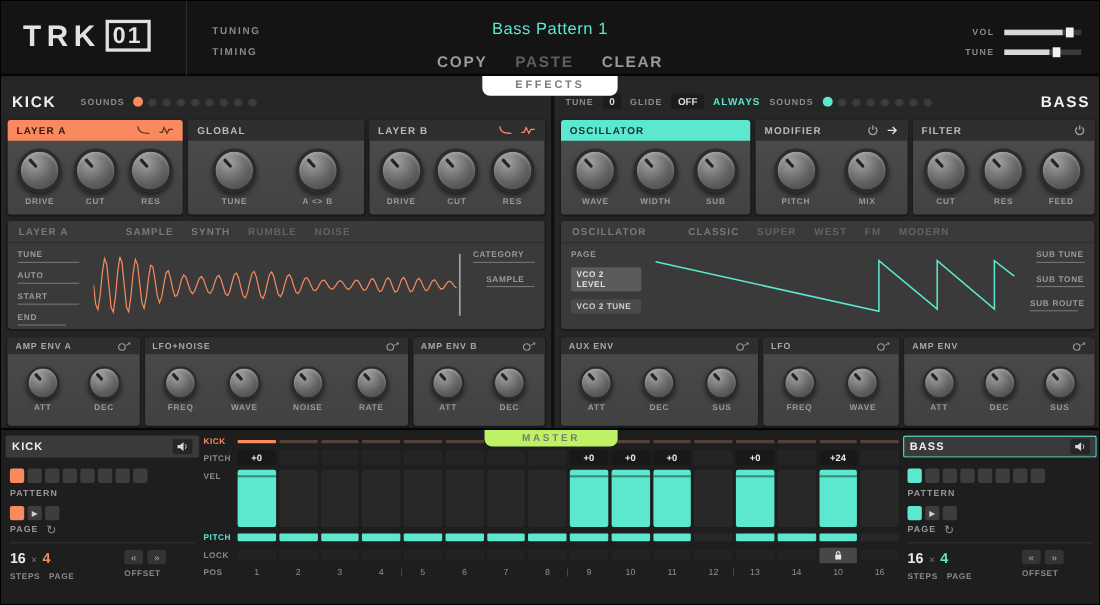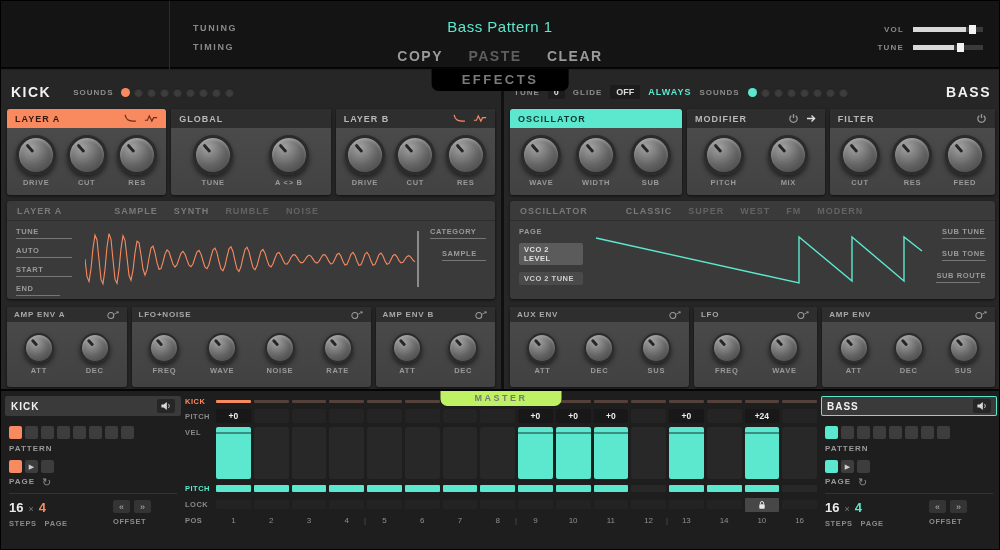--- a/index.html
+++ b/index.html
@@ -24,21 +24,21 @@
   .slider-label { font-size:8px; font-weight:bold; letter-spacing:1.2px; color:#8a8a8a; }
   .slider-track { position:relative; width:70px; height:5px; background:#3a3a3a; }
   .slider-fill { position:absolute; left:0; top:0; bottom:0; background:#d9d9d9; }
   .slider-handle { position:absolute; top:-2px; width:7px; height:9px; background:#f2f2f2; }
 
   
   .side { position:absolute; top:70px; height:318px; width:500px; background:#262626; }
   .kick-side { left:0; }
   .bass-side { left:500px; border-left:3px solid #101010; }
   .effects-tab { position:absolute; left:50%; top:68px; transform:translateX(-50%); z-index:6;
-                 background:#000000; color:#7b7b7b; font-size:13px; font-weight:bold; letter-spacing:2.5px;
+                 background:#ffffff; color:#7b7b7b; font-size:10px; font-weight:bold; letter-spacing:2.5px;
                  padding:3px 30px 4px; border-radius:0 0 7px 7px; }
 
   .side-head { margin:9px 10px 0; height:24px; display:flex; align-items:center; gap:8px; }
   .side-title { font-size:14px; font-weight:bold; color:#f0f0f0; letter-spacing:1.5px; }
   .mini-label { font-size:8px; font-weight:bold; letter-spacing:1px; color:#8d8d8d; }
   .val-box { background:#1c1c1c; color:#dcdcdc; font-size:9px; font-weight:bold; padding:2px 6px; border-radius:2px; }
   .always { font-size:9px; font-weight:bold; letter-spacing:1px; }
   .txt-teal { color:var(--teal,#5ce8cf); }
   .txt-orange { color:var(--orange,#f98a5f); }
   .dots { display:flex; gap:4px; align-items:center; }
@@ -147,20 +147,21 @@
   .lock-cell.locked { height:14px; background:#474747; }
   .pos-cell { font-size:8px; color:#8f8f8f; text-align:center; position:relative; }
   .pos-cell.sep::before { content:"|"; position:absolute; left:-3px; top:0; color:#555; }
 </style>
 </head>
 <body>
 
 <div class="app">
 
   <div class="header">
+    <div class="logo"><span>TRK</span><span class="logo-num">01</span></div>
     <div class="logo-divider"></div>
     <div class="tt-block">
       <span class="tt-label">TUNING</span>
       <span class="tt-label">TIMING</span>
     </div>
     <div class="pattern-title">Bass Pattern 1</div>
     <div class="clipboard">
       <span>COPY</span>
       <span class="dim">PASTE</span>
       <span>CLEAR</span>

